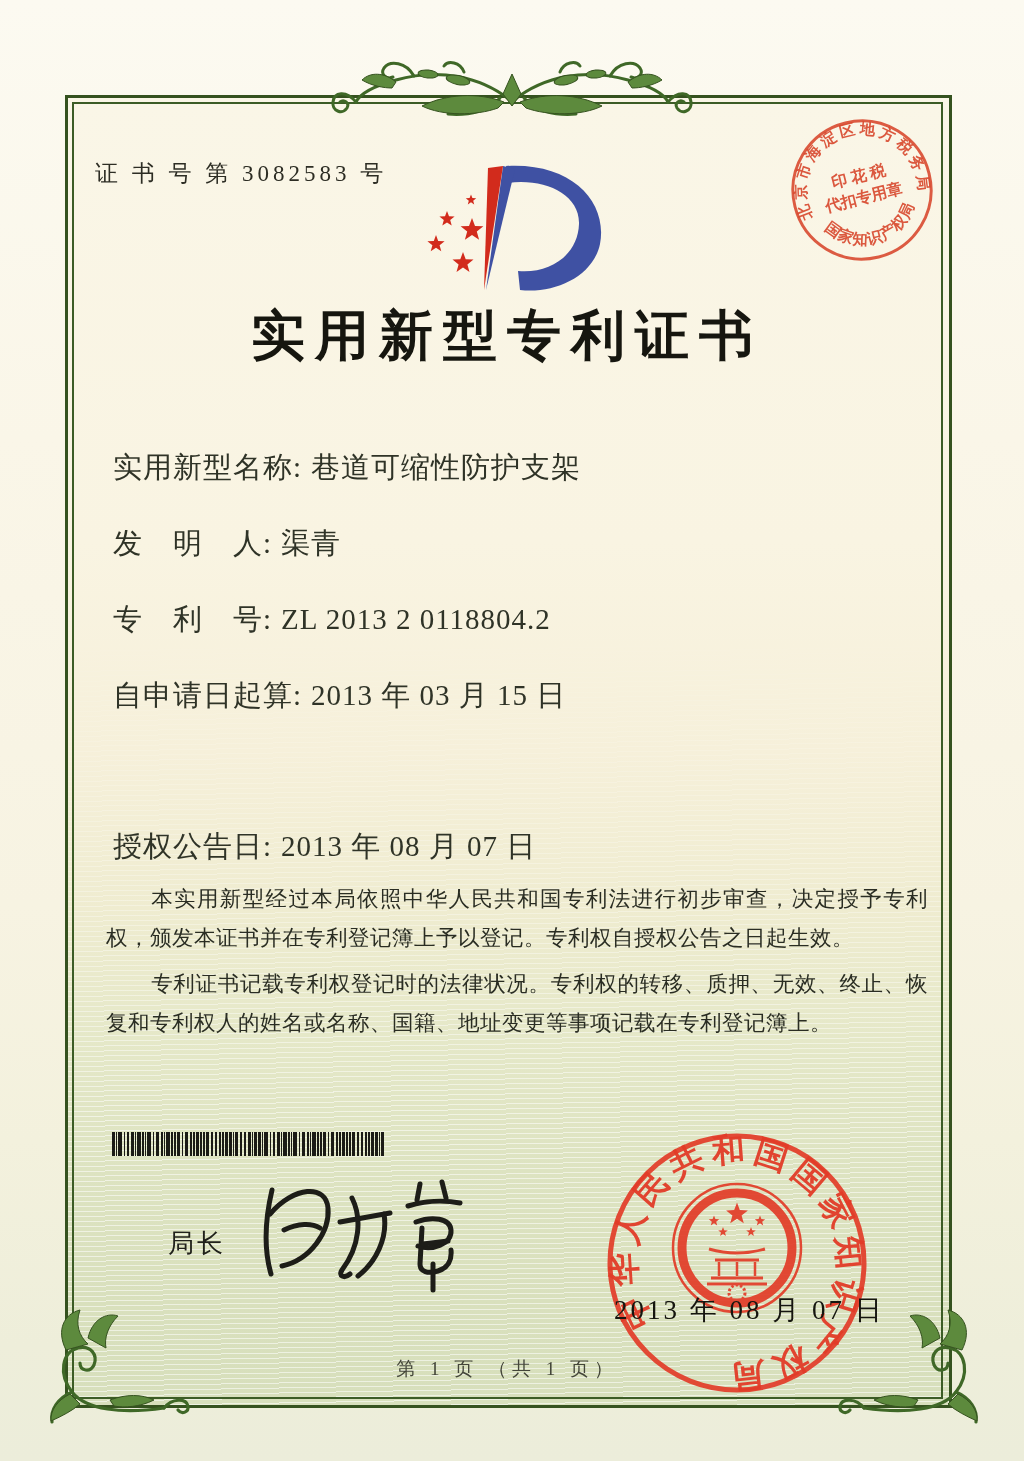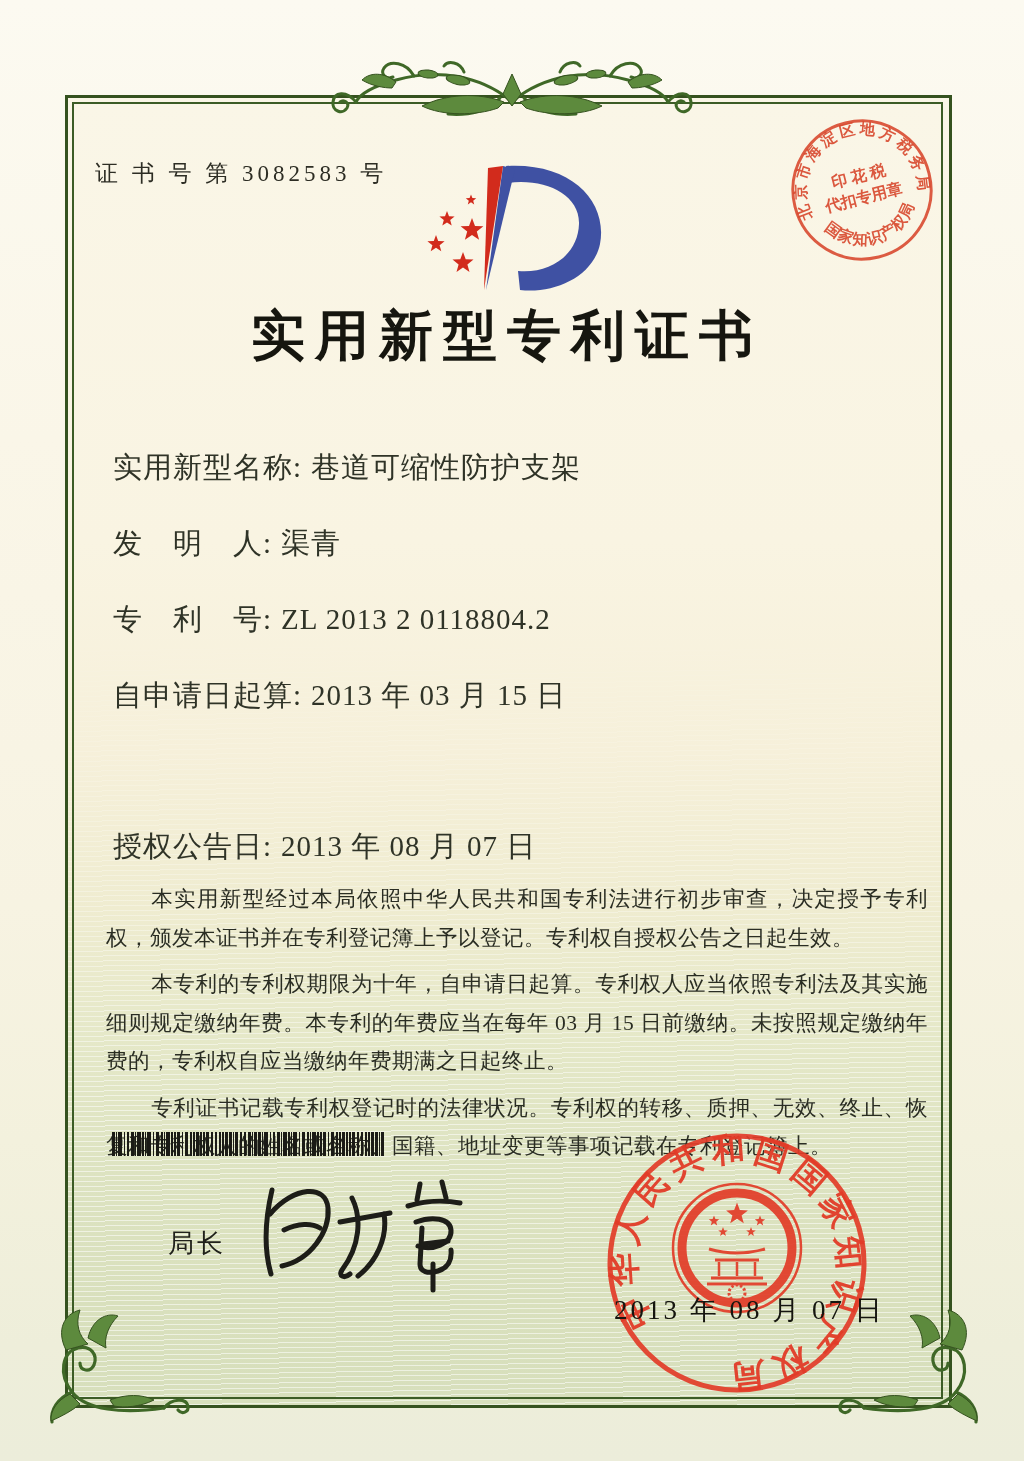--- a/index.html
+++ b/index.html
@@ -137,21 +137,20 @@
   <div class="title">实用新型专利证书</div>
 
   <div class="field f1"><span class="flabel">实用新型名称:</span><span class="fvalue">巷道可缩性防护支架</span></div>
   <div class="field f2"><span class="flabel">发　明　人:</span><span class="fvalue">渠青</span></div>
   <div class="field f3"><span class="flabel">专　利　号:</span><span class="fvalue">ZL 2013 2 0118804.2</span></div>
   <div class="field f4"><span class="flabel">自申请日起算:</span><span class="fvalue">2013 年 03 月 15 日</span></div>
   <div class="field f6"><span class="flabel">授权公告日:</span><span class="fvalue">2013 年 08 月 07 日</span></div>
 
   <div class="body-text">
     <p>本实用新型经过本局依照中华人民共和国专利法进行初步审查，决定授予专利权，颁发本证书并在专利登记簿上予以登记。专利权自授权公告之日起生效。</p>
-    <p>本专利的专利权期限为十年，自申请日起算。专利权人应当依照专利法及其实施细则规定缴纳年费。本专利的年费应当在每年 03 月 15 日前缴纳。未按照规定缴纳年费的，专利权自应当缴纳年费期满之日起终止。</p>
     <p>专利证书记载专利权登记时的法律状况。专利权的转移、质押、无效、终止、恢复和专利权人的姓名或名称、国籍、地址变更等事项记载在专利登记簿上。</p>
   </div>
 
   <div class="barcode-wrap">
     <svg id="barcode-svg" width="280" height="24" viewBox="0 0 280 24">
         <rect x="0" y="0" width="3" height="24" fill="#1b1b16"></rect>
         <rect x="4" y="0" width="1" height="24" fill="#1b1b16"></rect>
         <rect x="6" y="0" width="4" height="24" fill="#1b1b16"></rect>
         <rect x="12" y="0" width="1" height="24" fill="#1b1b16"></rect>
         <rect x="15" y="0" width="2" height="24" fill="#1b1b16"></rect>
@@ -273,20 +272,21 @@
         <path d="M113,132 L157,132" stroke-width="3"></path>
         <path d="M117,134 L117,148 M135,134 L135,148 M153,134 L153,148" stroke-width="2.5"></path>
         <path d="M109,150 L161,150" stroke-width="3"></path>
         <path d="M105,156 L165,156" stroke-width="3"></path>
         <circle cx="135" cy="165" r="8" stroke-width="3" stroke-dasharray="2.5 2"></circle>
       </g>
     </svg>
   </div>
   <div class="seal-date">2013 年 08 月 07 日</div>
 
+  <div class="footer">第 1 页 （共 1 页）</div>
 
   <div class="tax-stamp">
     <svg width="148" height="148" viewBox="0 0 150 150">
       <circle cx="75" cy="75" r="70" fill="none" stroke="#d84a30" stroke-width="3" opacity=".9"></circle>
       <defs>
         <path id="taxTop" d="M 19.9,89.8 A 57,57 0 1 1 130.1,89.8"></path>
         <path id="taxBottom" d="M 27.4,102.5 A 55,55 0 0 0 122.6,102.5"></path>
       </defs>
       <text font-size="15.5" font-weight="bold" fill="#d84a30" opacity=".92" font-family="'Liberation Serif','DejaVu Serif',serif">
         <textPath href="#taxTop" startOffset="0" textLength="208" lengthAdjust="spacing">北京市海淀区地方税务局</textPath>

